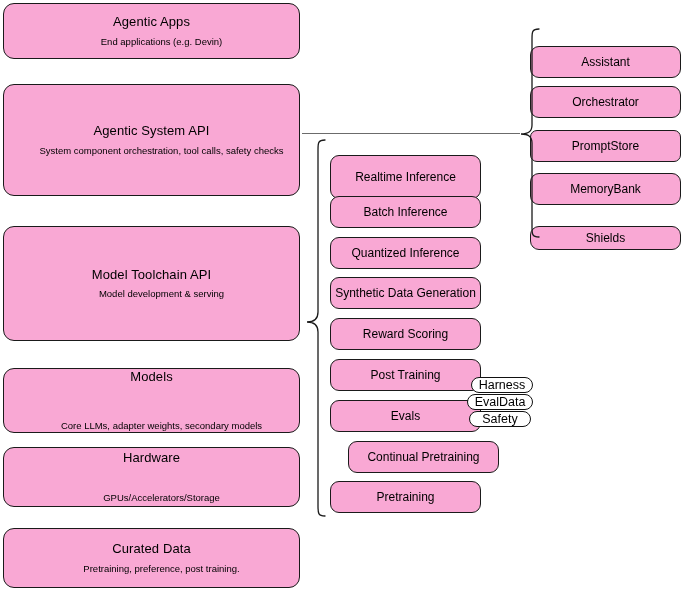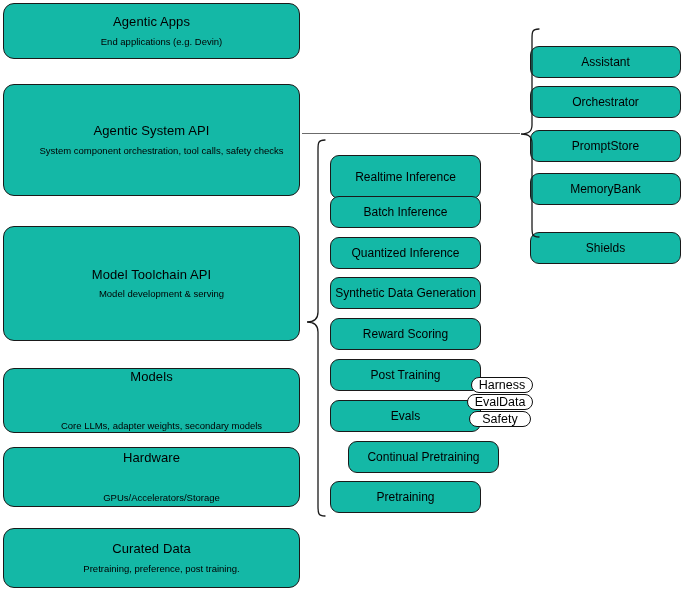--- a/index.html
+++ b/index.html
@@ -16,21 +16,21 @@
     width: 682px;
     height: 591px;
     background: #ffffff;
     overflow: hidden;
   }
 
   
   .node {
     position: absolute;
     box-sizing: border-box;
-    background: #14b8a6;
+    background: #f9a8d4;
     border: 1.2px solid #1a1a1a;
     border-radius: 11px;
     display: flex;
     flex-direction: column;
     align-items: center;
     justify-content: center;
     text-align: center;
     line-height: 1.25;
   }
 
@@ -170,23 +170,23 @@
   <div class="pill" style="left:469px; top:411px; width:62px; height:16px;">
     <span>Safety</span>
   </div>
 
   <div class="node chip" style="left:530px; top:34px; width:151px; height:32px;">
     <span class="chip-label">Assistant</span>
   </div>
   <div class="node chip" style="left:530px; top:74px; width:151px; height:32px;">
     <span class="chip-label">Orchestrator</span>
   </div>
-  <div class="node chip" style="left:530px; top:118px; width:151px; height:32px;">
+  <div class="node chip" style="left:530px; top:118px; width:151px; height:32px;border-radius:7px;">
     <span class="chip-label">PromptStore</span>
   </div>
   <div class="node chip" style="left:530px; top:161px; width:151px; height:32px;">
     <span class="chip-label">MemoryBank</span>
   </div>
-  <div class="node chip" style="left:530px; top:220px; width:151px; height:32px;">
+  <div class="node chip" style="left:530px; top:214px; width:151px; height:24px;">
     <span class="chip-label">Shields</span>
   </div>
 
 </div>
 
 </body></html>

